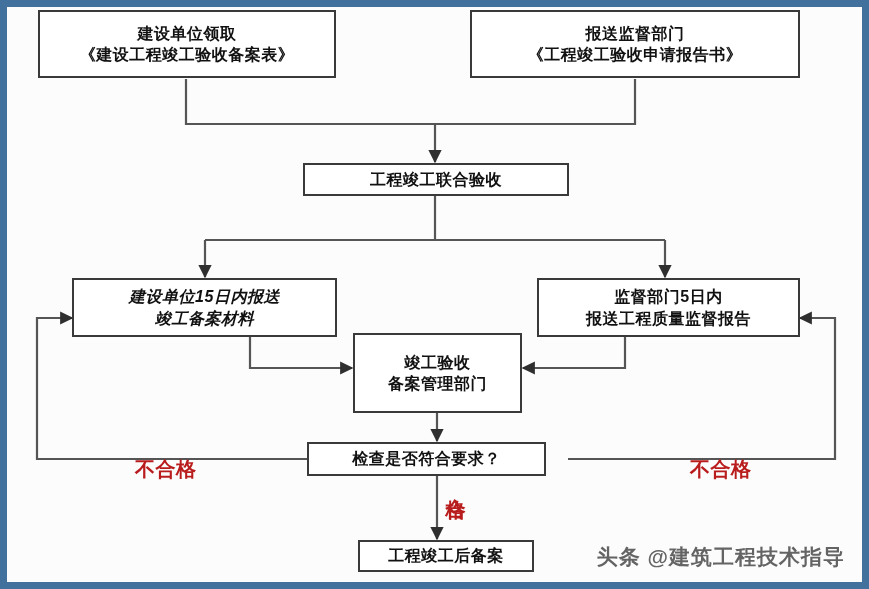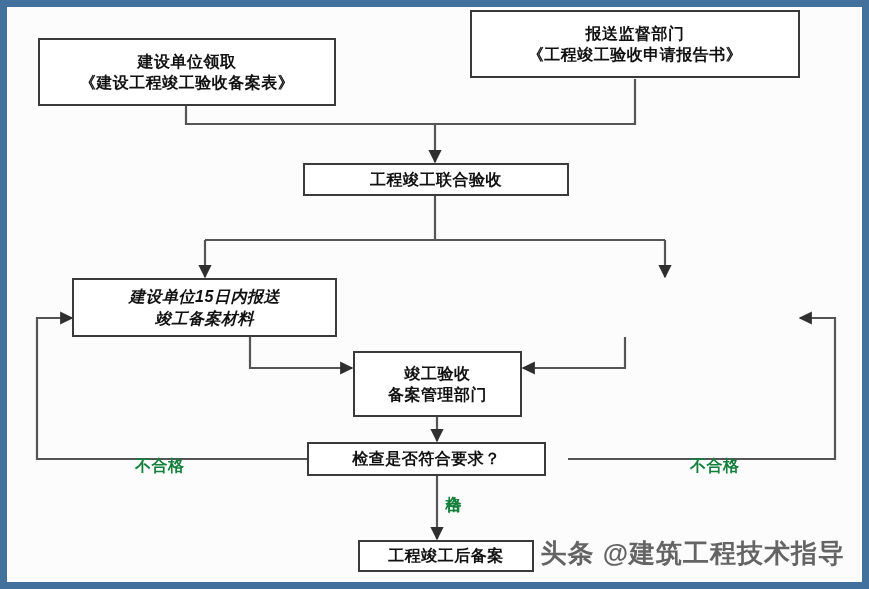--- a/index.html
+++ b/index.html
@@ -57,37 +57,37 @@
     letter-spacing: 0.5px;
     z-index: 3;
   }
   .nodebox .txt {
     display: block;
     white-space: pre-line;
     font-size: 16px;
   }
   .edge-label {
     position: absolute;
-    color: #15803d;
-    font-size: 16px;
+    color: #b91c1c;
+    font-size: 20px;
     font-weight: bold;
     letter-spacing: 0.5px;
     z-index: 4;
     background: transparent;
   }
   .edge-label.vertical {
     writing-mode: vertical-rl;
     text-orientation: upright;
     line-height: 1.15;
   }
   #watermark {
     position: absolute;
     right: 24px;
     bottom: 18px;
-    font-size: 26px;
+    font-size: 21px;
     font-weight: bold;
     color: #4a4a4a;
     opacity: 0.85;
     letter-spacing: 1px;
     z-index: 4;
     white-space: nowrap;
   }
 </style>
 </head>
 <body>
@@ -123,41 +123,45 @@
       <path d="M 437 401 L 437 441" marker-end="url(#arrow)"></path>
 
       <path d="M 437 476 L 437 539" marker-end="url(#arrow)"></path>
 
       <path d="M 307 459 L 37 459 L 37 318 L 72 318" marker-end="url(#arrow)"></path>
 
       <path d="M 568 459 L 835 459 L 835 318 L 800 318" marker-end="url(#arrow)"></path>
     </g>
   </svg>
 
-  <div class="nodebox" style="left:38px; top:10px; width:298px; height:68px;margin-top:28px;">
+  <div class="nodebox" style="left:38px; top:10px; width:298px; height:68px;">
     <span class="txt">建设单位领取
 《建设工程竣工验收备案表》</span>
   </div>
 
   <div class="nodebox" style="left:303px; top:163px; width:266px; height:33px;">
     <span class="txt">工程竣工联合验收</span>
   </div>
 
   <div class="nodebox" style="left:470px; top:10px; width:330px; height:68px;">
     <span class="txt">报送监督部门
 《工程竣工验收申请报告书》</span>
   </div>
 
   <div class="nodebox" style="left:72px; top:278px; width:265px; height:59px;font-style:italic;">
     <span class="txt">建设单位15日内报送
 竣工备案材料</span>
   </div>
 
+  <div class="nodebox" style="left:537px; top:278px; width:263px; height:59px;">
+    <span class="txt">监督部门5日内
+报送工程质量监督报告</span>
+  </div>
 
-  <div class="nodebox" style="left:353px; top:351px; width:169px; height:66px;">
+  <div class="nodebox" style="left:353px; top:333px; width:169px; height:80px;">
     <span class="txt">竣工验收
 备案管理部门</span>
   </div>
 
   <div class="nodebox" style="left:307px; top:442px; width:239px; height:34px;">
     <span class="txt">检查是否符合要求？</span>
   </div>
 
   <div class="nodebox" style="left:358px; top:540px; width:176px; height:32px;">
     <span class="txt">工程竣工后备案</span>

